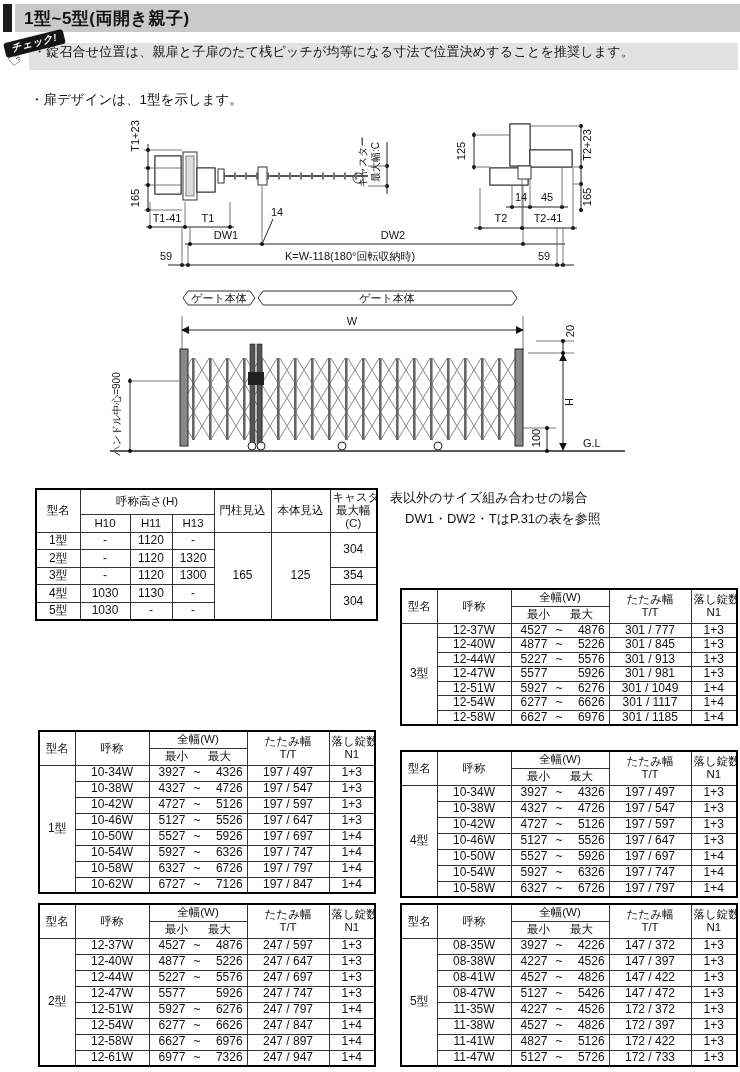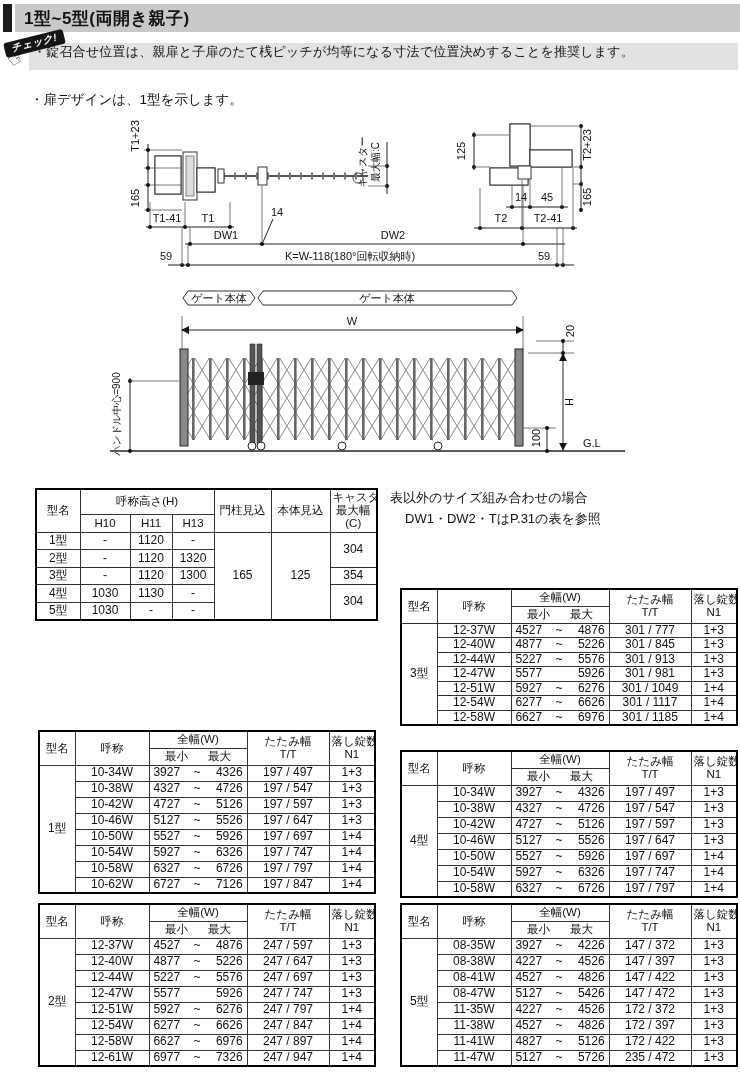--- a/index.html
+++ b/index.html
@@ -61,21 +61,21 @@
   }
   .tbl thead th { font-size:11.5px; }
   .height-table tbody td { height:17.5px; }
   .height-table thead tr:first-child th { height:25px; }
   .height-table thead tr:last-child th { height:18px; }
   .spec thead tr th { height:17px; }
   .rows8 tbody td { height:16px; }
   .rows7 tbody td { height:16px; }
   .rows7t tbody td { height:14.5px; }
   td.wcell span { display:inline-block; }
-  td.wcell .wmin { width:40%; text-align:left; }
+  td.wcell .wmin { width:40%; text-align:center; }
   td.wcell .wsep { width:14%; text-align:center; }
   td.wcell .wmax { width:42%; text-align:right; }
   th.minmax span { display:inline-block; width:46%; text-align:center; }
 </style>
 </head>
 <body>
 
 <div id="page">
 
   <div class="header-accent"></div>
@@ -710,19 +710,19 @@
         </tr>
         <tr>
           <td>11-41W</td>
           <td class="wcell"><span class="wmin">4827</span><span class="wsep">~</span><span class="wmax">5126</span></td>
           <td>172 / 422</td>
           <td>1+3</td>
         </tr>
         <tr>
           <td>11-47W</td>
           <td class="wcell"><span class="wmin">5127</span><span class="wsep">~</span><span class="wmax">5726</span></td>
-          <td>235 / 472</td>
+          <td>172 / 733</td>
           <td>1+3</td>
         </tr>
       </tbody>
     </table>
 
 </div>
 
 </body></html>

